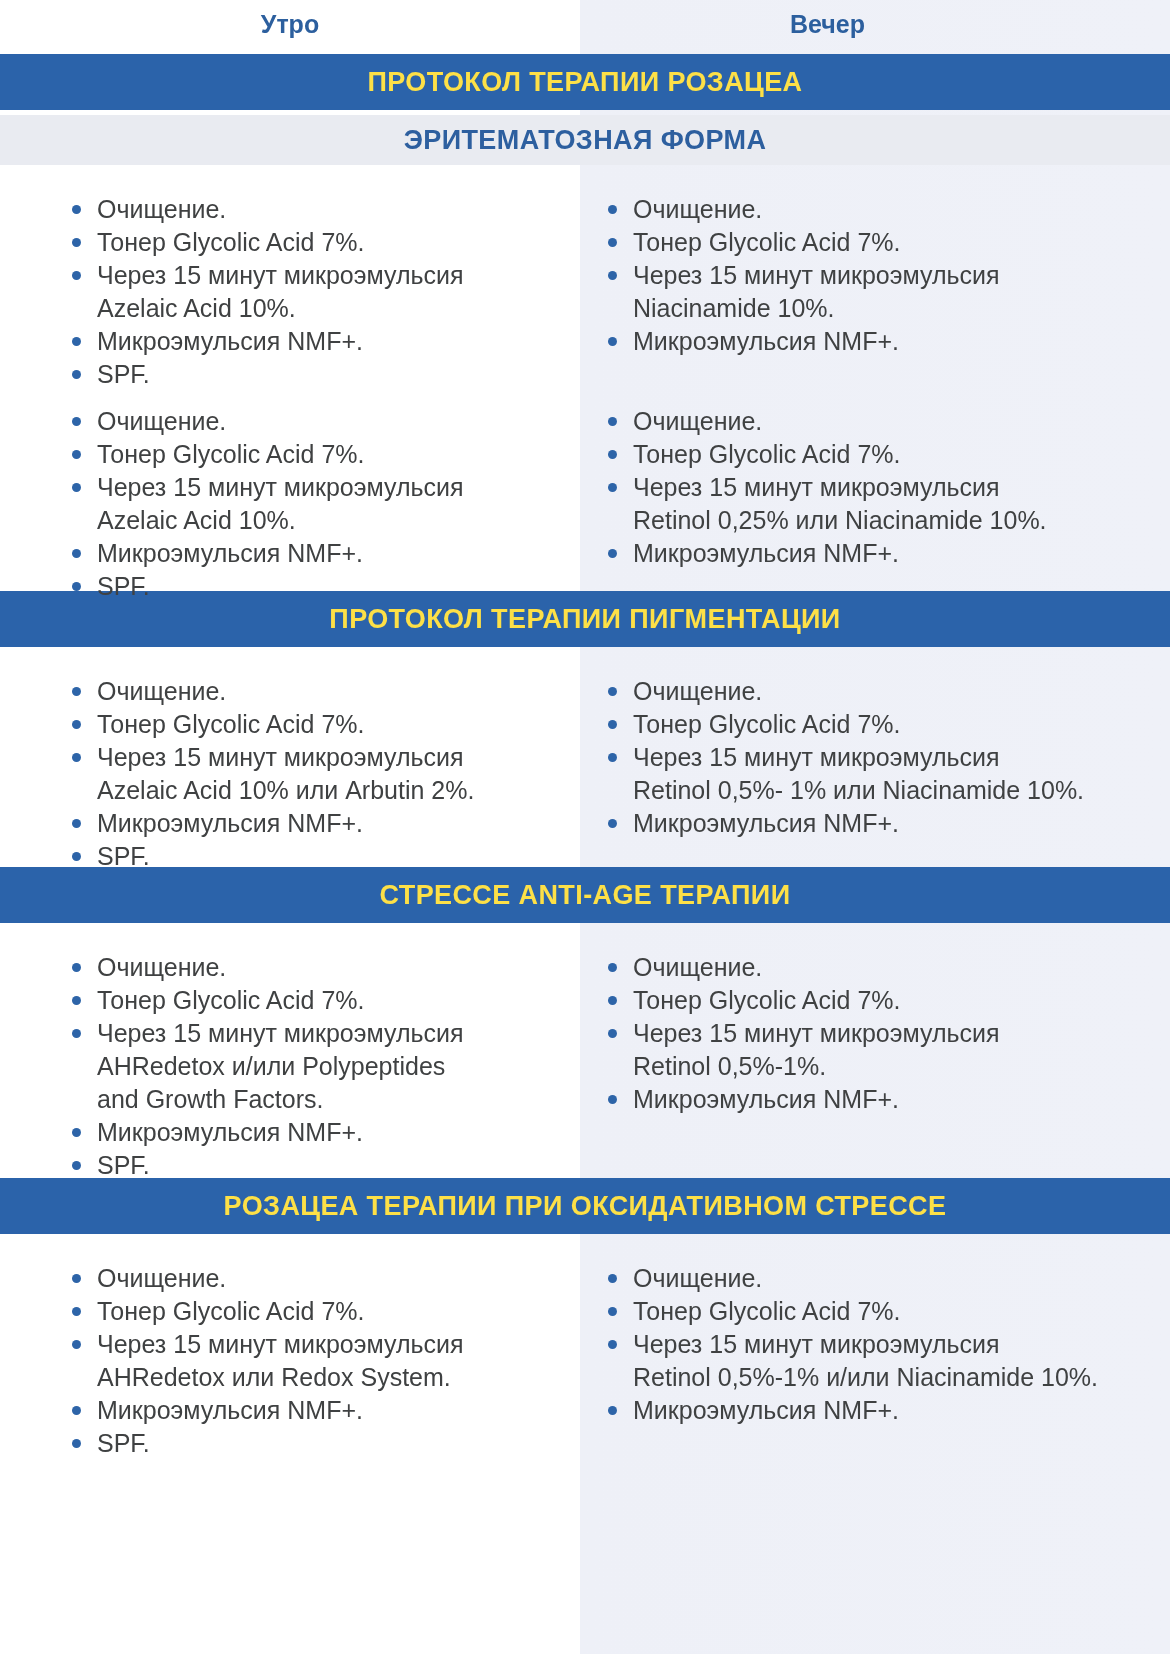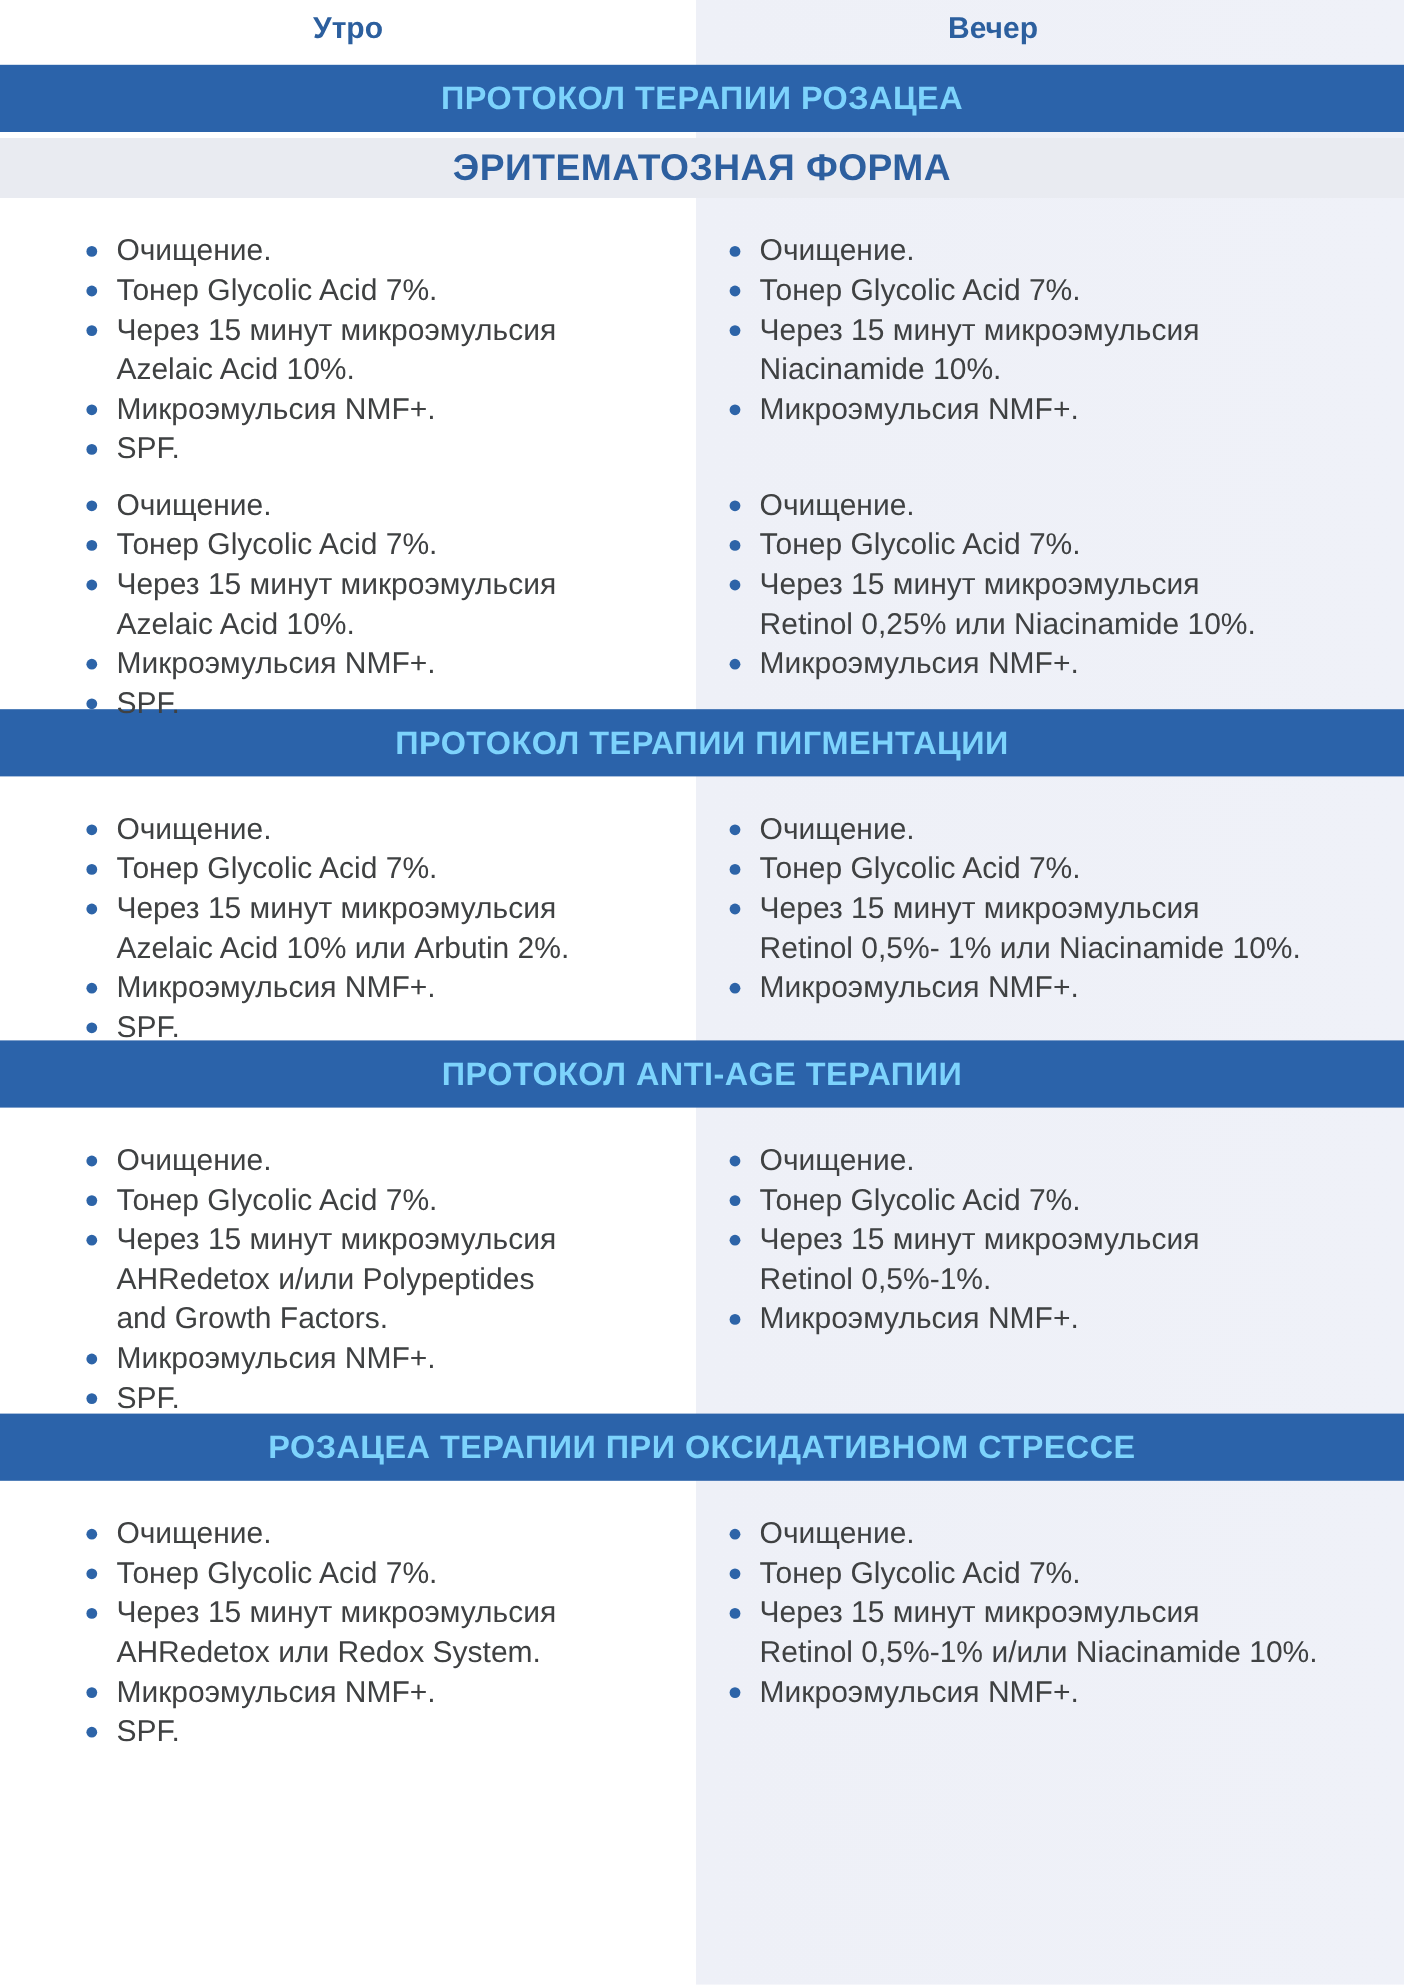--- a/index.html
+++ b/index.html
@@ -11,29 +11,29 @@
     background:linear-gradient(90deg,#ffffff 0,#ffffff 580px,#eef0f7 580px,#eff1f8 100%);
   }
   .col-header{ display:flex; height:48px; flex:0 0 auto;gap:12px; }
   .col-header .half{
     display:flex; align-items:center; justify-content:center;
     font-weight:bold; font-size:25px; color:#2c5f9e;
   }
   .col-header .half.morning{ width:580px; }
   .col-header .half.evening{ width:471px; }
   .banner{
-    flex:0 0 auto; height:56px; background:#2b63aa; color:#7dd3fc;
+    flex:0 0 auto; height:56px; background:#2b63aa; color:#fde047;
     display:flex; align-items:center; justify-content:center;
     font-weight:bold; font-size:27px; letter-spacing:.4px;
   }
   .col-header + .banner{ margin-top:6px; margin-bottom:5px; }
   .subheader{
     flex:0 0 auto; height:50px; background:#e9ebf1; color:#2d5f9f;
     display:flex; align-items:center; justify-content:center;
-    font-weight:bold; font-size:31px; letter-spacing:.4px;
+    font-weight:bold; font-size:27px; letter-spacing:.4px;
   }
   .content-row{ display:flex; flex:0 0 auto; }
   .r0{ height:212px; } .r1{ height:214px; } .r2{ height:220px; }
   .r3{ height:255px; } .r4{ flex:1 1 auto; }
   .cell{ padding-top:28px; }
   .cell.morning{ width:580px; padding-left:70px; padding-right:36px; }
   .cell.evening{ width:590px; padding-left:26px; padding-right:40px; }
   ul.plist{ list-style:none; }
   ul.plist li{
     position:relative; padding-left:27px;
@@ -113,21 +113,21 @@
       <div class="cell evening">
         <ul class="plist">
           <li><span class="dot"></span><span>Очищение.</span></li>
           <li><span class="dot"></span><span>Тонер Glycolic Acid 7%.</span></li>
           <li><span class="dot"></span><span>Через 15 минут микроэмульсия
 Retinol 0,5%- 1% или Niacinamide 10%.</span></li>
           <li><span class="dot"></span><span>Микроэмульсия NMF+.</span></li>
         </ul>
       </div>
     </div>
-    <div class="banner">ПРОТОКОЛ ANTI-AGE ТЕРАПИИ</div>
+    <div class="banner">СТРЕССЕ ANTI-AGE ТЕРАПИИ</div>
     <div class="content-row r3">
       <div class="cell morning">
         <ul class="plist">
           <li><span class="dot"></span><span>Очищение.</span></li>
           <li><span class="dot"></span><span>Тонер Glycolic Acid 7%.</span></li>
           <li><span class="dot"></span><span>Через 15 минут микроэмульсия
 AHRedetox и/или Polypeptides
 and Growth Factors.</span></li>
           <li><span class="dot"></span><span>Микроэмульсия NMF+.</span></li>
           <li><span class="dot"></span><span>SPF.</span></li>

